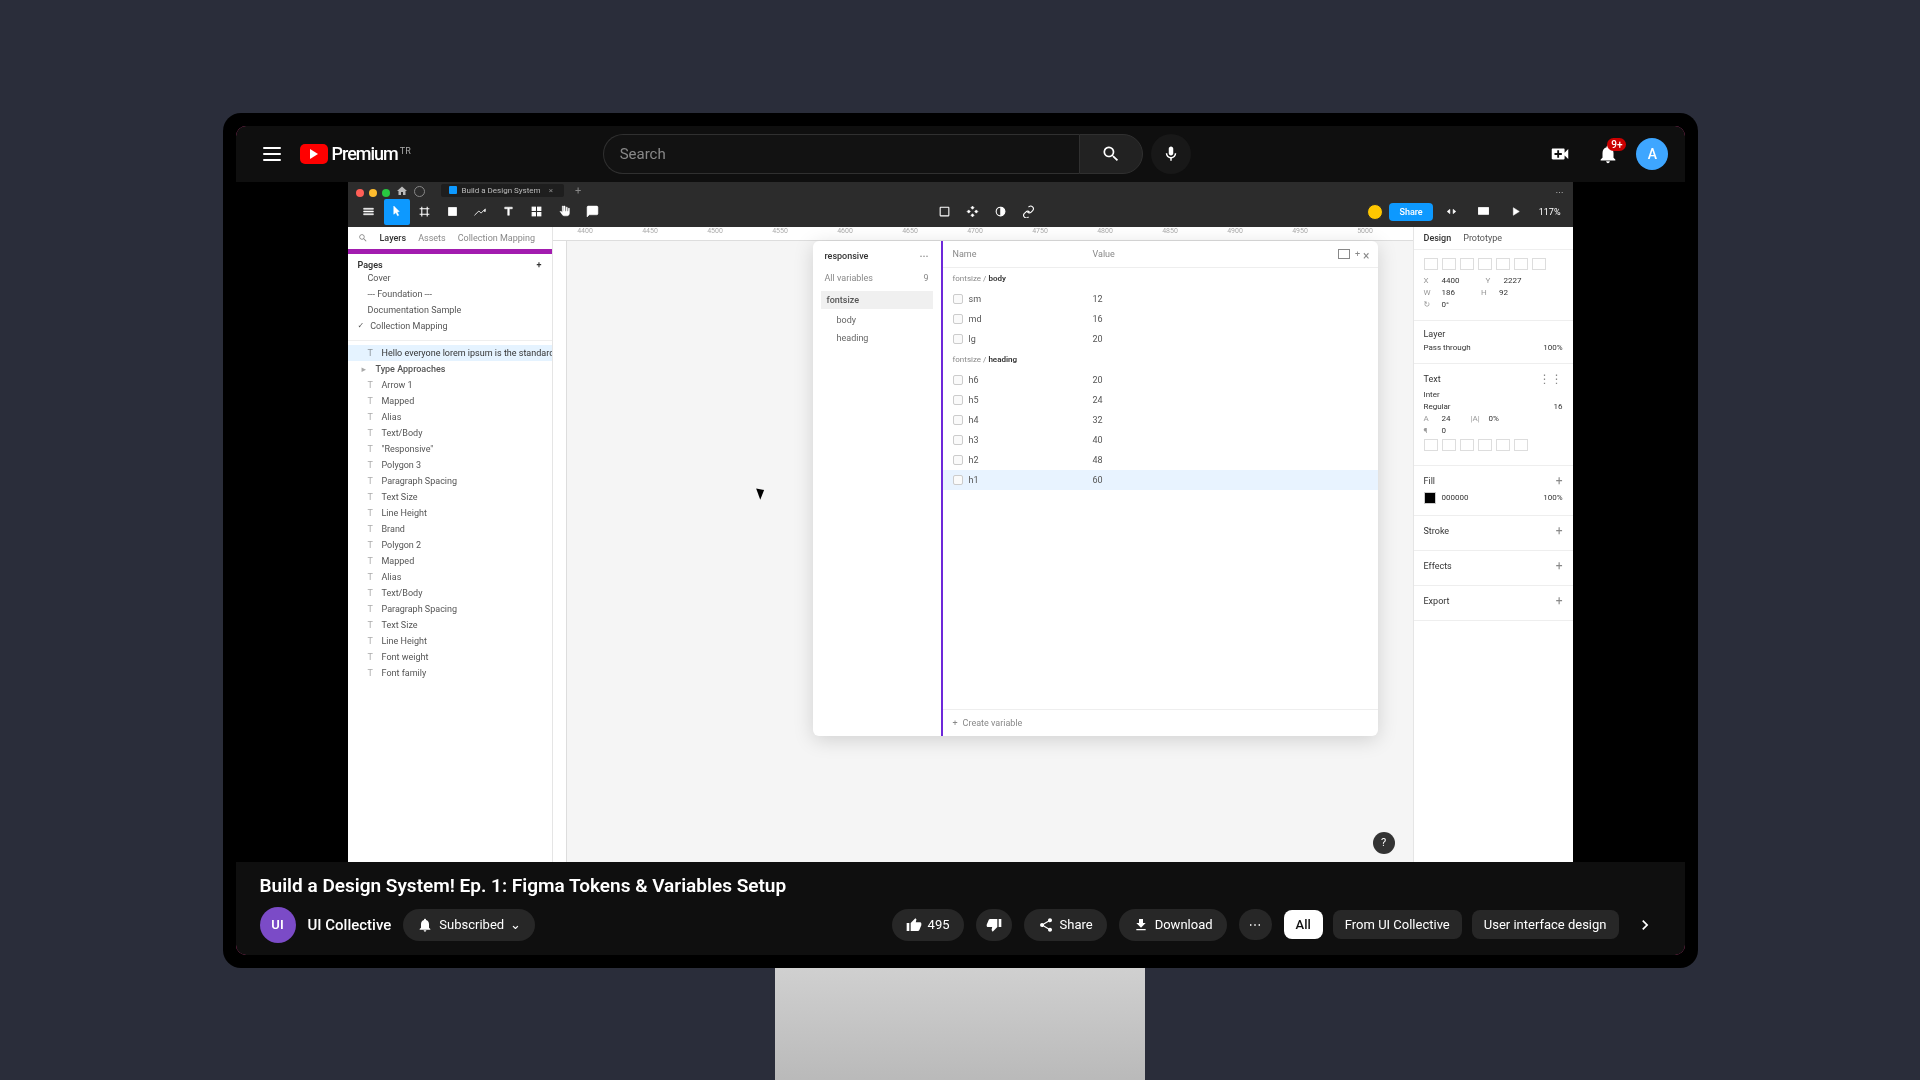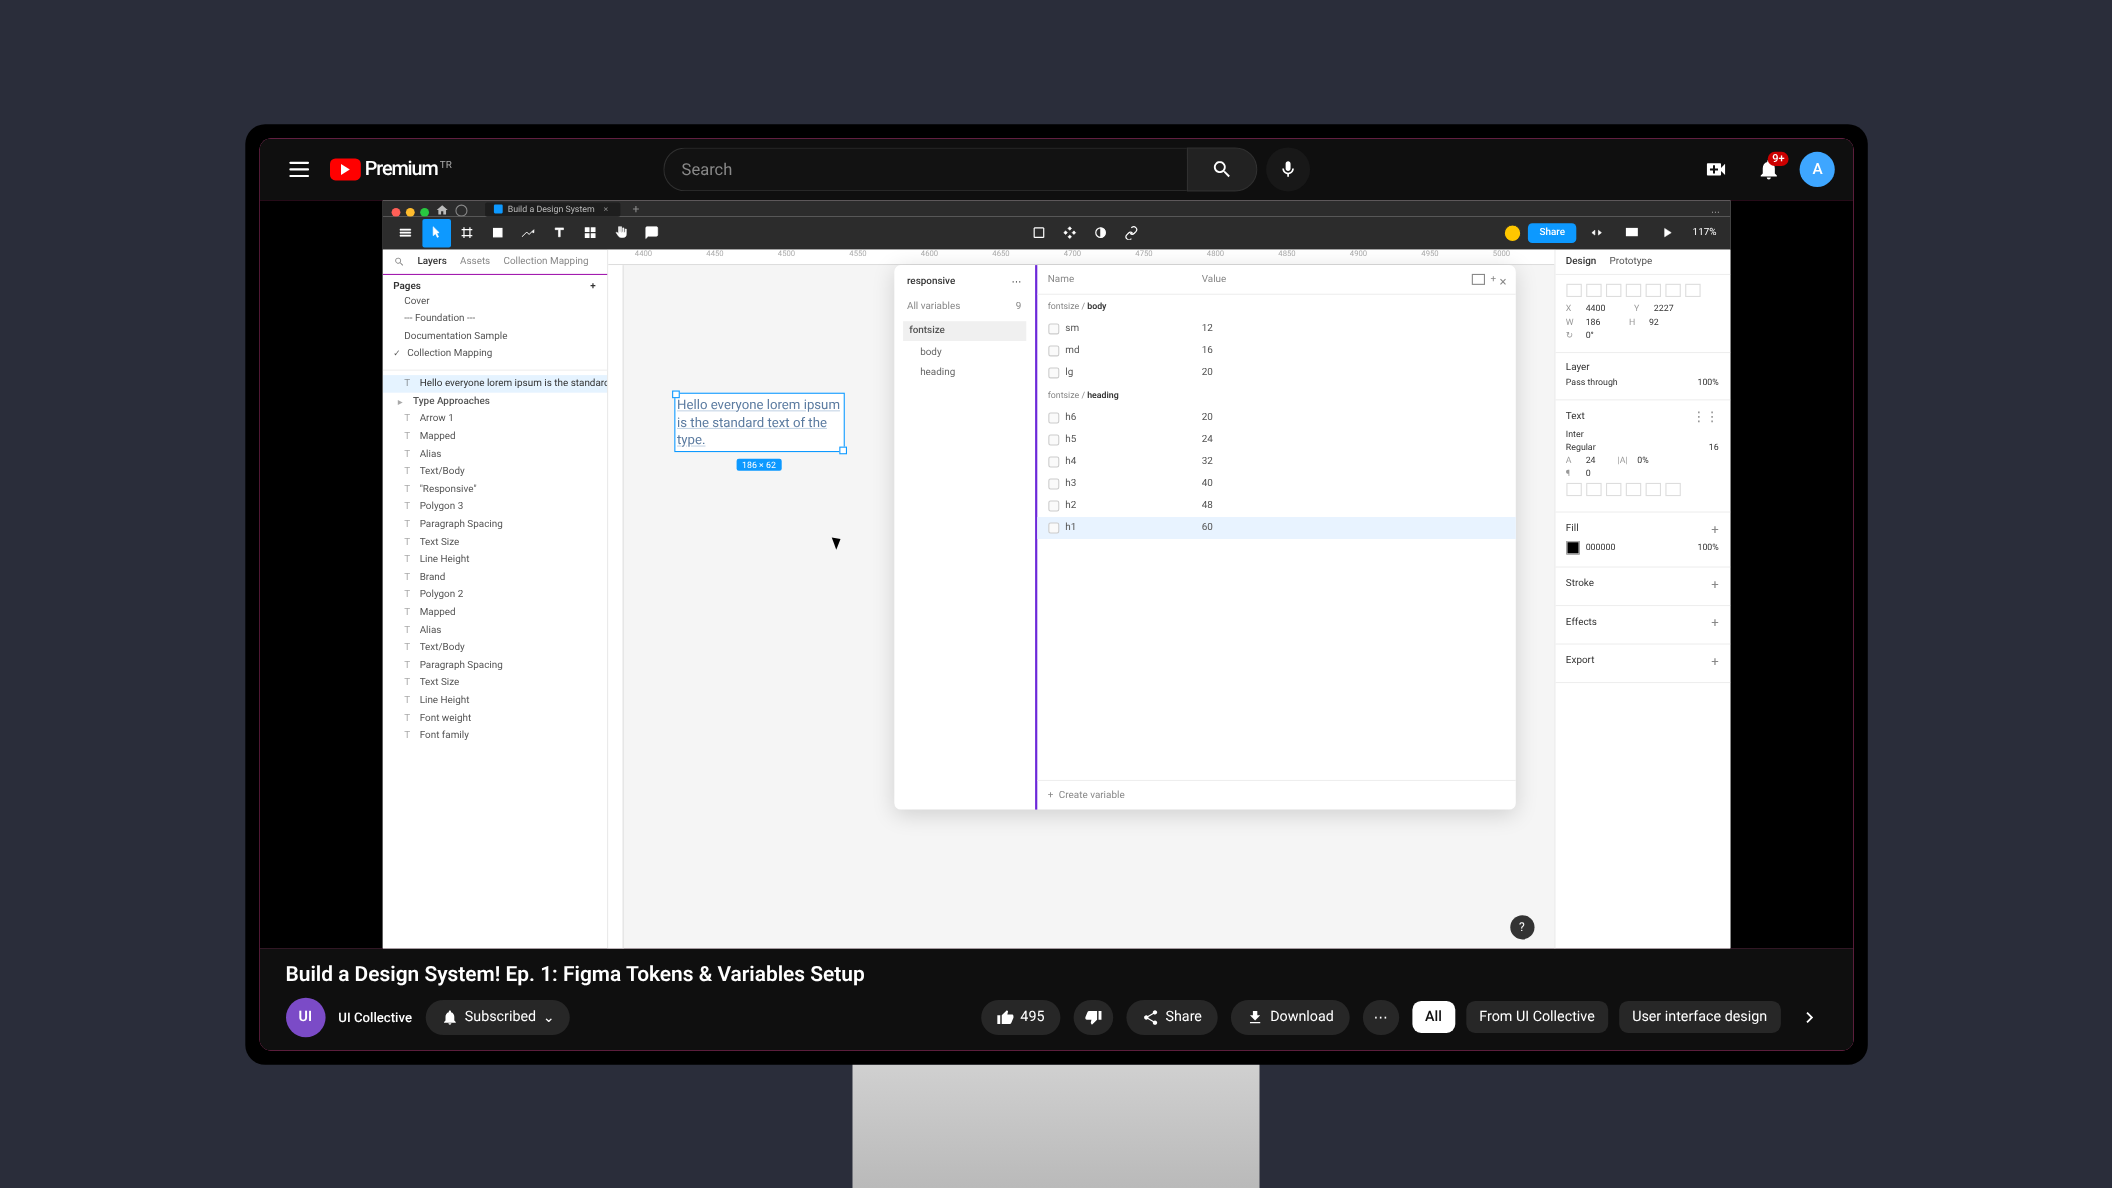--- a/index.html
+++ b/index.html
@@ -55,21 +55,21 @@
 .tb-right{display:flex;align-items:center;gap:6px}
 .share-btn{background:#0d99ff;color:#fff;font-size:9px;padding:4px 10px;border-radius:4px;cursor:pointer;font-weight:500}
 .zoom{color:#fff;font-size:9px;padding:0 4px}
 .user-dot{width:16px;height:16px;border-radius:50%;background:#ffc700;border:1px solid #2c2c2c}
 
 
 .fig-body{flex:1;display:flex;background:#f5f5f5;position:relative;overflow:hidden}
 
 
 .left-panel{width:205px;background:#fff;border-right:1px solid #e5e5e5;display:flex;flex-direction:column;font-size:9px}
-.lp-tabs{display:flex;align-items:flex-end;padding:6px 10px;gap:12px;color:#888;border-bottom:1px solid #a21caf}
+.lp-tabs{display:flex;align-items:flex-end;padding:6px 10px;gap:12px;color:#888;border-bottom:5px solid #a21caf}
 .lp-tabs .active{color:#333;font-weight:500}
 .lp-search{fill:#888;width:10px;height:10px}
 .lp-pages{padding:6px 10px;border-bottom:1px solid #eee}
 .lp-pages-head{display:flex;justify-content:space-between;align-items:center;font-weight:600;color:#333;margin-bottom:0}
 .lp-page{padding:3px 0 3px 10px;color:#555;cursor:pointer;display:flex;align-items:center;gap:4px}
 .lp-page.sel::before{content:"✓";font-size:8px;margin-left:-10px;margin-right:2px}
 .lp-layers{flex:1;overflow:auto;padding:4px 0}
 .layer{padding:3px 10px 3px 20px;color:#555;cursor:pointer;display:flex;align-items:center;gap:5px;white-space:nowrap;overflow:hidden;text-overflow:ellipsis}
 .layer.sel{background:#e5f3ff;color:#333}
 .layer.group{font-weight:500;padding-left:14px}
@@ -121,21 +121,21 @@
 .rp-align{display:flex;gap:4px;margin-bottom:6px}
 .rp-align span{width:14px;height:12px;border:1px solid #ddd;cursor:pointer}
 .color-chip{width:12px;height:12px;background:#000;border:1px solid #ccc}
 .add-btn{color:#888;cursor:pointer;font-size:12px}
 
 
 .below{background:#0f0f0f;padding:12px 24px;color:#fff}
 .vid-title{font-size:19px;font-weight:600;margin-bottom:10px}
 .vid-meta{display:flex;align-items:center;gap:12px}
 .ch-avatar{width:36px;height:36px;border-radius:50%;background:#7b4bc7;display:flex;align-items:center;justify-content:center;color:#fff;font-weight:600;font-size:13px}
-.ch-name{font-size:12px;font-weight:500}
+.ch-name{font-size:15px;font-weight:500}
 .sub-btn{background:#272727;color:#fff;padding:8px 14px;border-radius:18px;font-size:13px;display:flex;align-items:center;gap:6px;cursor:pointer}
 .action-btn{background:#272727;color:#fff;padding:8px 14px;border-radius:18px;font-size:13px;display:flex;align-items:center;gap:6px;cursor:pointer}
 .chips-row{display:flex;align-items:center;gap:10px;margin-left:auto}
 .chip{background:#272727;color:#fff;padding:7px 12px;border-radius:8px;font-size:13px;cursor:pointer;white-space:nowrap}
 .chip.active{background:#fff;color:#0f0f0f;font-weight:500}
 .chip-next{width:32px;height:32px;display:flex;align-items:center;justify-content:center;cursor:pointer}
 .help-btn{position:absolute;bottom:18px;right:18px;width:22px;height:22px;border-radius:50%;background:#333;color:#fff;display:flex;align-items:center;justify-content:center;font-size:11px;cursor:pointer}
 </style>
 </head>
 <body>
@@ -421,24 +421,20 @@
                 <span>4700</span>
                 <span>4750</span>
                 <span>4800</span>
                 <span>4850</span>
                 <span>4900</span>
                 <span>4950</span>
                 <span>5000</span>
                 <span>5050</span>
               </div>
       <div class="ruler-v"></div>
-      <div class="text-frame">
-        <div class="sel-text">Hello everyone lorem ipsum is the standard text of the type.</div>
-        <div class="dim-badge">186 × 62</div>
-      </div>
       <div class="cursor"></div>
 
       <div class="var-panel">
         <div class="var-left">
           <div class="var-collection">
             <span>responsive</span>
                     <span>⋯</span>
           </div>
           <div class="var-filter">
             <span>All variables</span>

